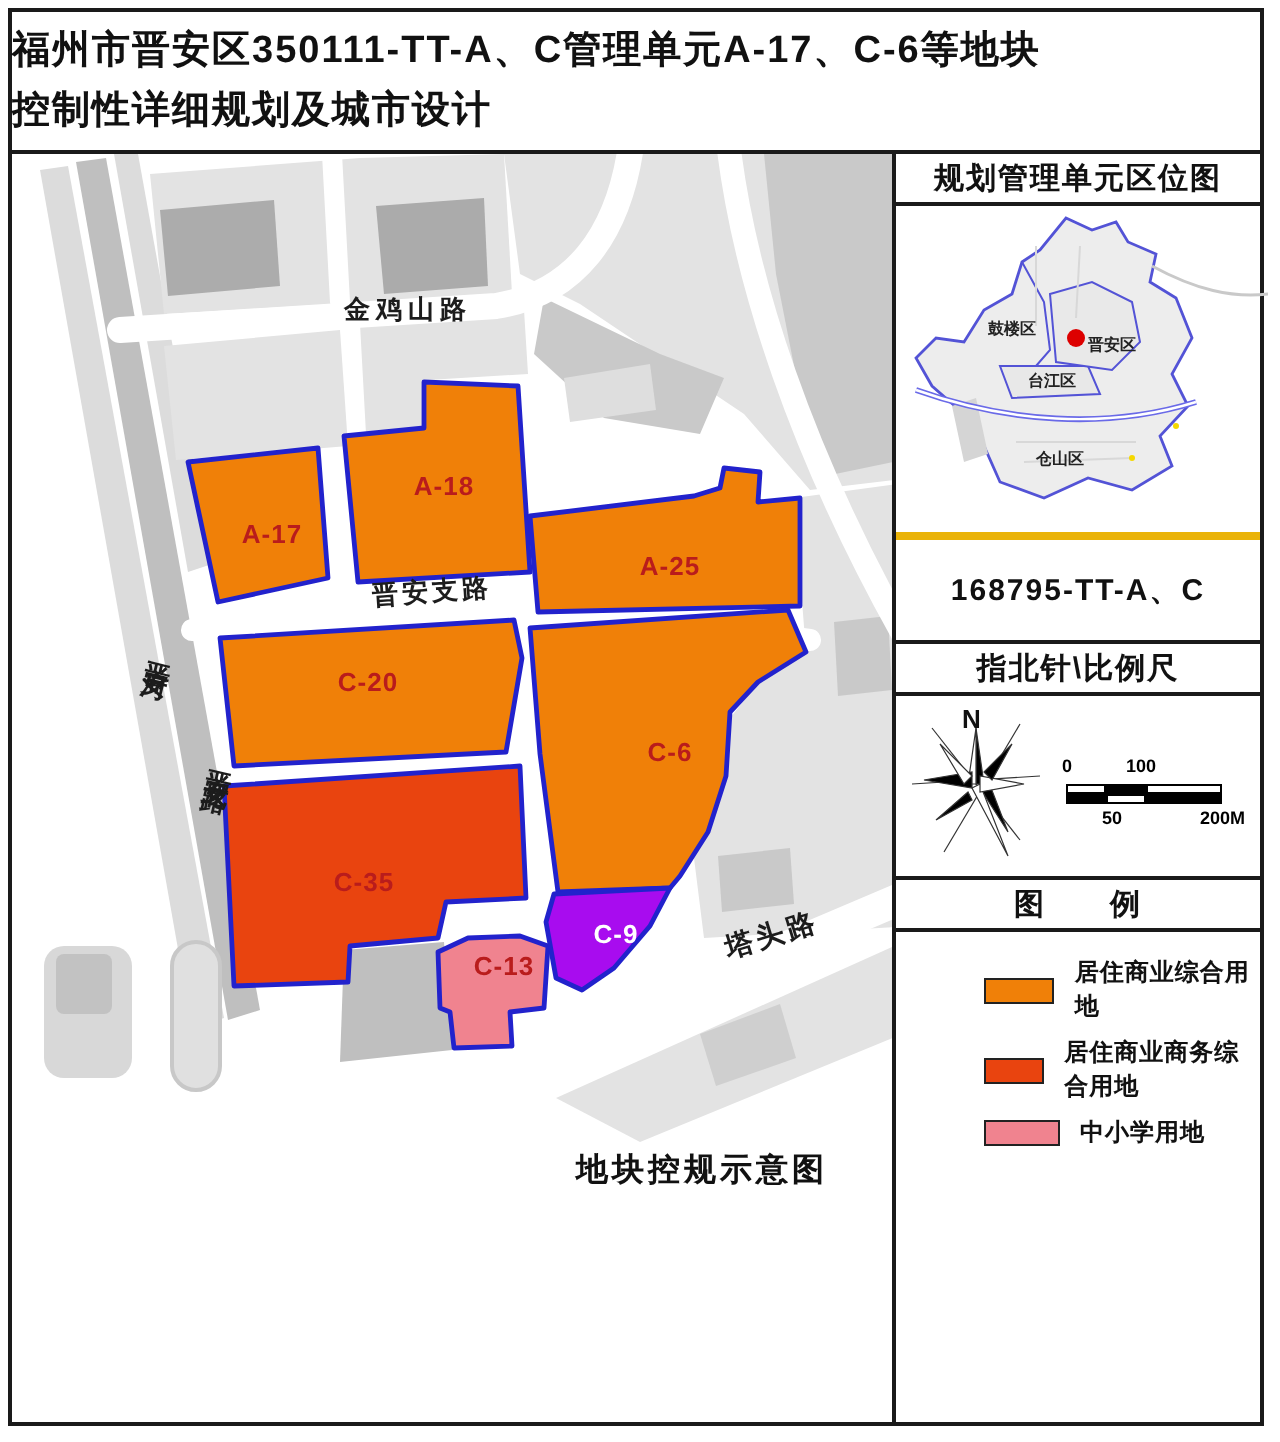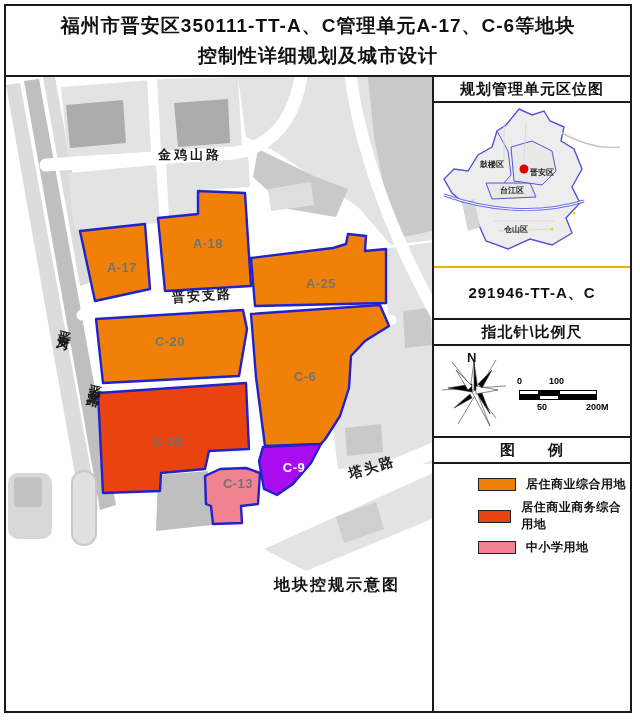--- a/index.html
+++ b/index.html
@@ -1,40 +1,40 @@
 <!DOCTYPE html>
 <html><head>
 <meta charset="utf-8">
 <style>
   html,body { margin:0; padding:0; background:#fff; }
   .page { position:relative; width:640px; height:721px; background:#fff;
           font-family:"Liberation Sans", sans-serif; color:#111; overflow:hidden; }
   .frame { position:absolute; left:4px; top:4px; width:628px; height:709px;
            border:2px solid #1a1a1a; box-sizing:border-box; display:flex; flex-direction:column; }
   .title-block { height:71px; border-bottom:2px solid #1a1a1a; box-sizing:border-box;
-                 display:flex; flex-direction:column; justify-content:center; align-items:center;
+                 display:flex; flex-direction:column; justify-content:center; align-items:flex-start;
                  font-size:19px; font-weight:bold; letter-spacing:1px; line-height:1.55; }
   .content { flex:1; display:flex; min-height:0; }
 
   
-  .map-panel { position:relative; width:426px; background:#fff; overflow:hidden; }
+  .map-panel { position:relative; width:426px; background:#fff; overflow:hidden;margin-left:14px; }
   .map-panel svg.mainmap { position:absolute; left:0; top:0; }
   .parcel { stroke-width:2.4; stroke-linejoin:round; }
   .maplabel { position:absolute; font-size:13px; font-weight:600; color:#1c1c1c; white-space:nowrap; }
   .parcel-label { position:absolute; transform:translate(-50%,-50%); font-size:13px; font-weight:600;
-                  color:#737373; white-space:nowrap; letter-spacing:0.5px; }
+                  color:#b91c1c; white-space:nowrap; letter-spacing:0.5px; }
   .vlabel { writing-mode:vertical-rl; text-orientation:upright; letter-spacing:3px; }
   .map-caption { position:absolute; left:268px; top:498px; font-size:16px; font-weight:600;
                  letter-spacing:2px; color:#111; white-space:nowrap; }
 
   
   .sidebar { flex:1; border-left:2px solid #1a1a1a; display:flex; flex-direction:column; background:#fff; min-width:0; }
   .sb-header { border-bottom:2px solid #1a1a1a; text-align:center; font-size:15px; font-weight:bold;
                padding:3px 0 2px 0; letter-spacing:1px; white-space:pre; }
-  .sb-minimap { height:163px; border-bottom:2px solid #eab308; position:relative; }
+  .sb-minimap { height:163px; border-bottom:4px solid #eab308; position:relative; }
   .sb-code { height:50px; border-bottom:2px solid #1a1a1a; display:flex; align-items:center;
              justify-content:center; font-size:15px; font-weight:bold; letter-spacing:1px; }
   .sb-compass { height:90px; border-bottom:2px solid #1a1a1a; position:relative; }
   .north-label { position:absolute; left:33px; top:4px; font-size:13px; font-weight:bold; }
   .scalebar { position:absolute; left:85px; top:44px; width:78px; height:10px; }
   .scalebar .row { display:flex; height:5px; }
   .seg { box-sizing:border-box; border:1px solid #000; }
   .seg.b { background:#000; } .seg.w { background:#fff; }
   .tick { position:absolute; font-size:9px; font-weight:bold; color:#000; }
   .tick-0 { left:83px; top:30px; } .tick-100 { left:115px; top:30px; }
@@ -115,21 +115,21 @@
         <div class="maplabel" style="left:152px; top:69px; letter-spacing:3px;">金鸡山路</div>
         <div class="maplabel" style="left:166px; top:210px; transform:rotate(-4deg); letter-spacing:2px;">晋安支路</div>
         <div class="maplabel vlabel" style="left:52px; top:244px; transform:rotate(14deg);">晋安河</div>
         <div class="maplabel vlabel" style="left:82px; top:298px; transform:rotate(13deg);">晋安北路</div>
         <div class="maplabel" style="left:342px; top:382px; transform:rotate(-17deg); font-size:14px; letter-spacing:2px;">塔头路</div>
 
         <div class="parcel-label" style="left:116px; top:190px;">A-17</div>
         <div class="parcel-label" style="left:202px; top:166px;">A-18</div>
         <div class="parcel-label" style="left:315px; top:206px;">A-25</div>
         <div class="parcel-label" style="left:164px; top:264px;">C-20</div>
-        <div class="parcel-label" style="left:299px; top:299px;">C-6</div>
+        <div class="parcel-label" style="left:315px; top:299px;">C-6</div>
         <div class="parcel-label" style="left:162px; top:364px;">C-35</div>
         <div class="parcel-label" style="left:288px; top:390px; color:#fff;">C-9</div>
         <div class="parcel-label" style="left:232px; top:406px;">C-13</div>
 
         <div class="map-caption">地块控规示意图</div>
       </div>
 
       <div class="sidebar">
 
         <div class="sb-header">规划管理单元区位图</div>
@@ -154,21 +154,21 @@
             <g font-size="8" fill="#222" font-weight="bold">
               <text x="46" y="64">鼓楼区</text>
               <text x="96" y="72">晋安区</text>
               <text x="66" y="90">台江区</text>
               <text x="70" y="129">仓山区</text>
             </g>
             <circle cx="90" cy="66" r="4.5" fill="#DD0000"></circle>
           </svg>
         </div>
 
-        <div class="sb-code">291946-TT-A、C</div>
+        <div class="sb-code">168795-TT-A、C</div>
 
         <div class="sb-header">指北针\比例尺</div>
 
         <div class="sb-compass">
           <div class="north-label">N</div>
           <svg width="72" height="80" viewBox="0 0 72 80" style="position:absolute; left:4px; top:6px;">
             <g stroke="#333" stroke-width="0.6">
               <line x1="4" y1="38" x2="68" y2="34"></line>
               <line x1="14" y1="10" x2="58" y2="66"></line>
               <line x1="58" y1="8" x2="20" y2="72"></line>

